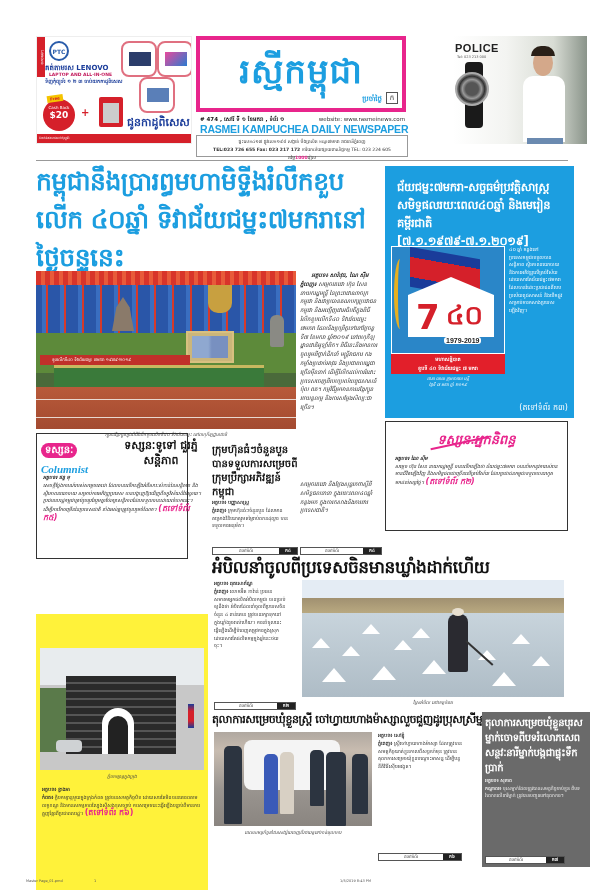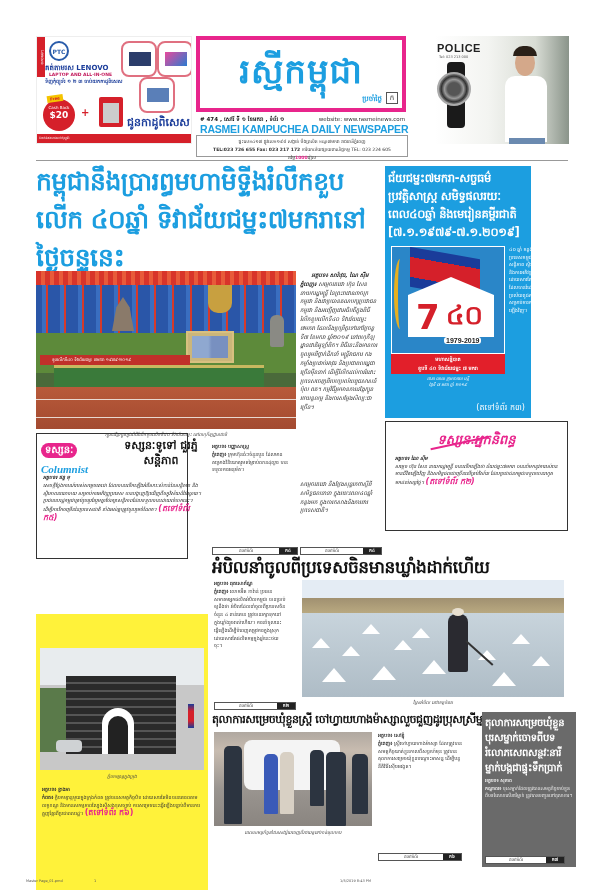--- a/index.html
+++ b/index.html
@@ -30,21 +30,21 @@
   .masthead .logo { font-size: 34px; color: #1c9ee0; font-weight: bold; letter-spacing: 1px; line-height: 1; margin-top: -6px; }
   .masthead .daily { position: absolute; right: 20px; bottom: 4px; font-size: 7px; color: #1c9ee0; font-weight: bold; }
   .masthead .cat { position: absolute; right: 4px; bottom: 4px; width: 12px; height: 12px; border: 1px solid #555; font-size: 7px; text-align: center; line-height: 10px; color: #333; }
 
   .issue { left: 200px; top: 116px; width: 205px; font-size: 5.5px; color: #333; display: flex; justify-content: space-between; }
   .issue b { color: #111; }
   .enname { left: 200px; top: 123px; width: 205px; font-size: 10.5px; color: #1c9ee0; font-weight: bold; letter-spacing: -0.2px; font-family: "Liberation Sans", sans-serif; white-space: nowrap; }
   .contact { left: 196px; top: 135px; width: 212px; height: 22px; border: 1px solid #999; font-size: 4.5px; color: #333; padding: 2px 3px; text-align: center; line-height: 8px; }
   .contact .red { color: #e8258c; font-weight: bold; }
 
-  .ad-police { left: 435px; top: 36px; width: 134px; height: 108px; background: linear-gradient(90deg,#fff 0%,#f3f4f1 40%,#d8dcd4 75%,#8a948a 100%); overflow: hidden; text-decoration: underline; }
+  .ad-police { left: 453px; top: 36px; width: 134px; height: 108px; background: linear-gradient(90deg,#fff 0%,#f3f4f1 40%,#d8dcd4 75%,#8a948a 100%); overflow: hidden; text-decoration: underline; }
   .ad-police .brand { position: absolute; left: 2px; top: 6px; font-size: 11px; font-weight: bold; color: #222; font-family: "Liberation Sans", sans-serif; letter-spacing: 0.5px; }
   .ad-police .tag { position: absolute; left: 4px; top: 19px; font-size: 3.5px; color: #555; }
   .ad-police .watch { position: absolute; left: 2px; top: 36px; width: 34px; height: 34px; border-radius: 50%; background: radial-gradient(circle,#555 30%,#999 45%,#333 60%,#777 70%); border: 2px solid #aaa; }
   .ad-police .strap { position: absolute; left: 12px; top: 26px; width: 18px; height: 66px; background: #1a1a1a; border-radius: 4px; z-index: 0; }
   .ad-police .model { position: absolute; left: 70px; top: 40px; width: 42px; height: 66px; background: #fff; border-radius: 10px 10px 0 0; }
   .ad-police .model::before { content: ""; position: absolute; left: 10px; top: -26px; width: 20px; height: 26px; border-radius: 50%; background: #d4a88a; }
   .ad-police .model::after { content: ""; position: absolute; left: 8px; top: -30px; width: 24px; height: 10px; border-radius: 12px 12px 0 0; background: #2a2018; }
   .ad-police .jeans { position: absolute; left: 74px; top: 102px; width: 36px; height: 8px; background: #6b8ab0; }
 
   .hr-top { left: 36px; top: 160px; width: 532px; height: 1px; background: #999; }
@@ -68,21 +68,21 @@
   .mainphoto .temple { position: absolute; left: 76px; top: 26px; width: 22px; height: 34px; background: #8a7a6a; clip-path: polygon(50% 0,80% 30%,100% 100%,0 100%,20% 30%); }
   .mainphoto .trophy { position: absolute; left: 172px; top: 14px; width: 24px; height: 28px; background: #c8a040; border-radius: 0 0 10px 10px; }
   .caption { font-size: 4.5px; color: #444; font-style: italic; text-align: center; }
   .maincap { left: 36px; top: 432px; width: 260px; }
 
   .main-article { left: 300px; top: 271px; width: 80px; font-size: 5.5px; line-height: 8.8px; color: #222; font-style: italic; }
   .byline { font-weight: bold; font-style: italic; display: block; text-align: center; font-size: 5.5px; }
   .lede { font-weight: bold; }
 
   
-  .bluebox { left: 385px; top: 166px; width: 146px; height: 252px; background: #1c9ee0; padding: 3px; }
+  .bluebox { left: 385px; top: 166px; width: 189px; height: 252px; background: #1c9ee0; padding: 12px; }
   .bluebox .title { color: #fff; font-size: 11.5px; line-height: 18px; font-weight: bold; letter-spacing: -0.3px; }
   .bluebox .logo { position: absolute; left: 6px; top: 80px; width: 114px; height: 108px; background: #2a86c8; border: 1px solid #fff; overflow: hidden; }
   .bluebox .logo .flag { position: absolute; left: 18px; top: 6px; width: 70px; height: 40px; background: linear-gradient(180deg,#1a3c9a 0 25%,#d5202a 25% 75%,#1a3c9a 75%); transform: skewY(10deg); }
   .bluebox .logo .house { position: absolute; left: 16px; top: 30px; width: 86px; height: 60px; background: #fff; clip-path: polygon(0 30%,50% 0,100% 30%,100% 100%,0 100%); }
   .bluebox .logo .wheat { position: absolute; left: 2px; top: 12px; width: 12px; height: 70px; border-left: 4px solid #e8b020; border-radius: 50% 0 0 50%; }
   .bluebox .logo .seven { position: absolute; left: 24px; top: 50px; font-size: 34px; color: #d5202a; font-weight: bold; }
   .bluebox .logo .forty { position: absolute; left: 54px; top: 52px; font-size: 26px; color: #d5202a; font-weight: bold; }
   .bluebox .logo .years { position: absolute; left: 52px; top: 90px; font-size: 7px; color: #222; font-weight: bold; background: #fff; padding: 0 2px; border-radius: 3px; font-family: "Liberation Sans", sans-serif; }
   .bluebox .redbar { position: absolute; left: 6px; top: 188px; width: 114px; height: 20px; background: #e21f2a; color: #fff; font-size: 5px; text-align: center; line-height: 9px; padding-top: 1px; font-weight: bold; }
   .bluebox .credit { position: absolute; left: 6px; top: 210px; width: 114px; text-align: center; font-size: 4px; color: #fff; font-style: italic; line-height: 6px; }
@@ -146,21 +146,21 @@
   .arrest-photo { left: 214px; top: 732px; width: 158px; height: 94px; background: linear-gradient(180deg,#b0a8a0 0,#c8bcb0 20%,#9a9590 60%,#8a8580 100%); overflow: hidden; }
   .arrest-photo .car { position: absolute; left: 30px; top: 8px; width: 96px; height: 50px; background: #f4f4f4; border-radius: 8px; }
   .arrest-photo .p { position: absolute; background: #2c3440; border-radius: 5px 5px 1px 1px; }
   .arrest-photo .w { position: absolute; background: #3a5ab8; border-radius: 5px 5px 1px 1px; }
   .arrest-photo .w2 { position: absolute; background: #d8d0c4; border-radius: 5px 5px 1px 1px; }
   .arrestcap { left: 214px; top: 830px; width: 158px; }
   .arrest-body { left: 378px; top: 732px; width: 84px; font-size: 4.8px; line-height: 7.8px; color: #333; }
   .pagebar-arrest { left: 378px; top: 850px; width: 84px; }
 
   
-  .graybox { left: 482px; top: 712px; width: 94px; height: 155px; background: #6a6a6a; padding: 3px; }
+  .graybox { left: 482px; top: 712px; width: 108px; height: 155px; background: #6a6a6a; padding: 3px; }
   .graybox .title { font-size: 10px; line-height: 15px; font-weight: bold; color: #fff; letter-spacing: -0.3px; }
   .graybox .body { font-size: 4.6px; line-height: 7.6px; color: #eee; margin-top: 2px; }
   .graybox .pagebar { position: absolute; left: 3px; bottom: 3px; width: 80px; }
 
   
   .slug { left: 26px; top: 879px; font-size: 3.5px; color: #555; }
   .slug2 { left: 94px; top: 879px; font-size: 3.5px; color: #555; }
   .slug3 { left: 340px; top: 879px; font-size: 3.5px; color: #555; }
 </style>
 </head>
@@ -285,20 +285,21 @@
   </div>
   <div class="title">ទស្សនៈទូទៅ ជួរភ្នំសន្តិភាព</div>
   <div class="body">
     <b>អត្ថបទ៖ ឥន្ទ មុ</b><br>
     <span>សេចក្តីថ្លែងការណ៍របស់សម្តេចតេជោ ដែលបានលើកឡើងអំពីសារៈសំខាន់នៃសន្តិភាព និងស្ថិរភាពនយោបាយ សម្រាប់ការអភិវឌ្ឍប្រទេស បានបង្ហាញឱ្យឃើញពីចក្ខុវិស័យដ៏វែងឆ្ងាយ។ ប្រជាពលរដ្ឋកម្ពុជាគ្រប់រូបគួរតែរួមគ្នាថែរក្សាសន្តិភាពដែលទទួលបានដោយលំបាកនេះ។ ដើម្បីការរីកចម្រើននៃប្រទេសជាតិ ទាំងអស់គ្នាត្រូវចូលរួមចំណែក។</span>
     <span class="cont-red">(តទៅទំព័រ ក៥)</span>
   </div>
 </div>
 
 <div class="abs company">
+  <div class="title">ក្រុមហ៊ុនធំៗចំនួនបួនបានទទួលការសម្រេចពីក្រុមប្រឹក្សាអភិវឌ្ឍន៍កម្ពុជា</div>
   <div class="body">
     <b>អត្ថបទ៖ បញ្ញាសាស្ត្រ</b><br>
     <b>ភ្នំពេញ៖</b> <span>ក្រុមហ៊ុនធំៗចំនួនបួន ដែលមានគម្រោងវិនិយោគរួមតម្លៃរាប់លានដុល្លារ បានទទួលការអនុម័ត។</span>
   </div>
 </div>
 <div class="abs pagebar pagebar-left">
   <div class="lbl">តទៅទំព័រ</div>
   <div class="num">ក៤</div>
 </div>
 

